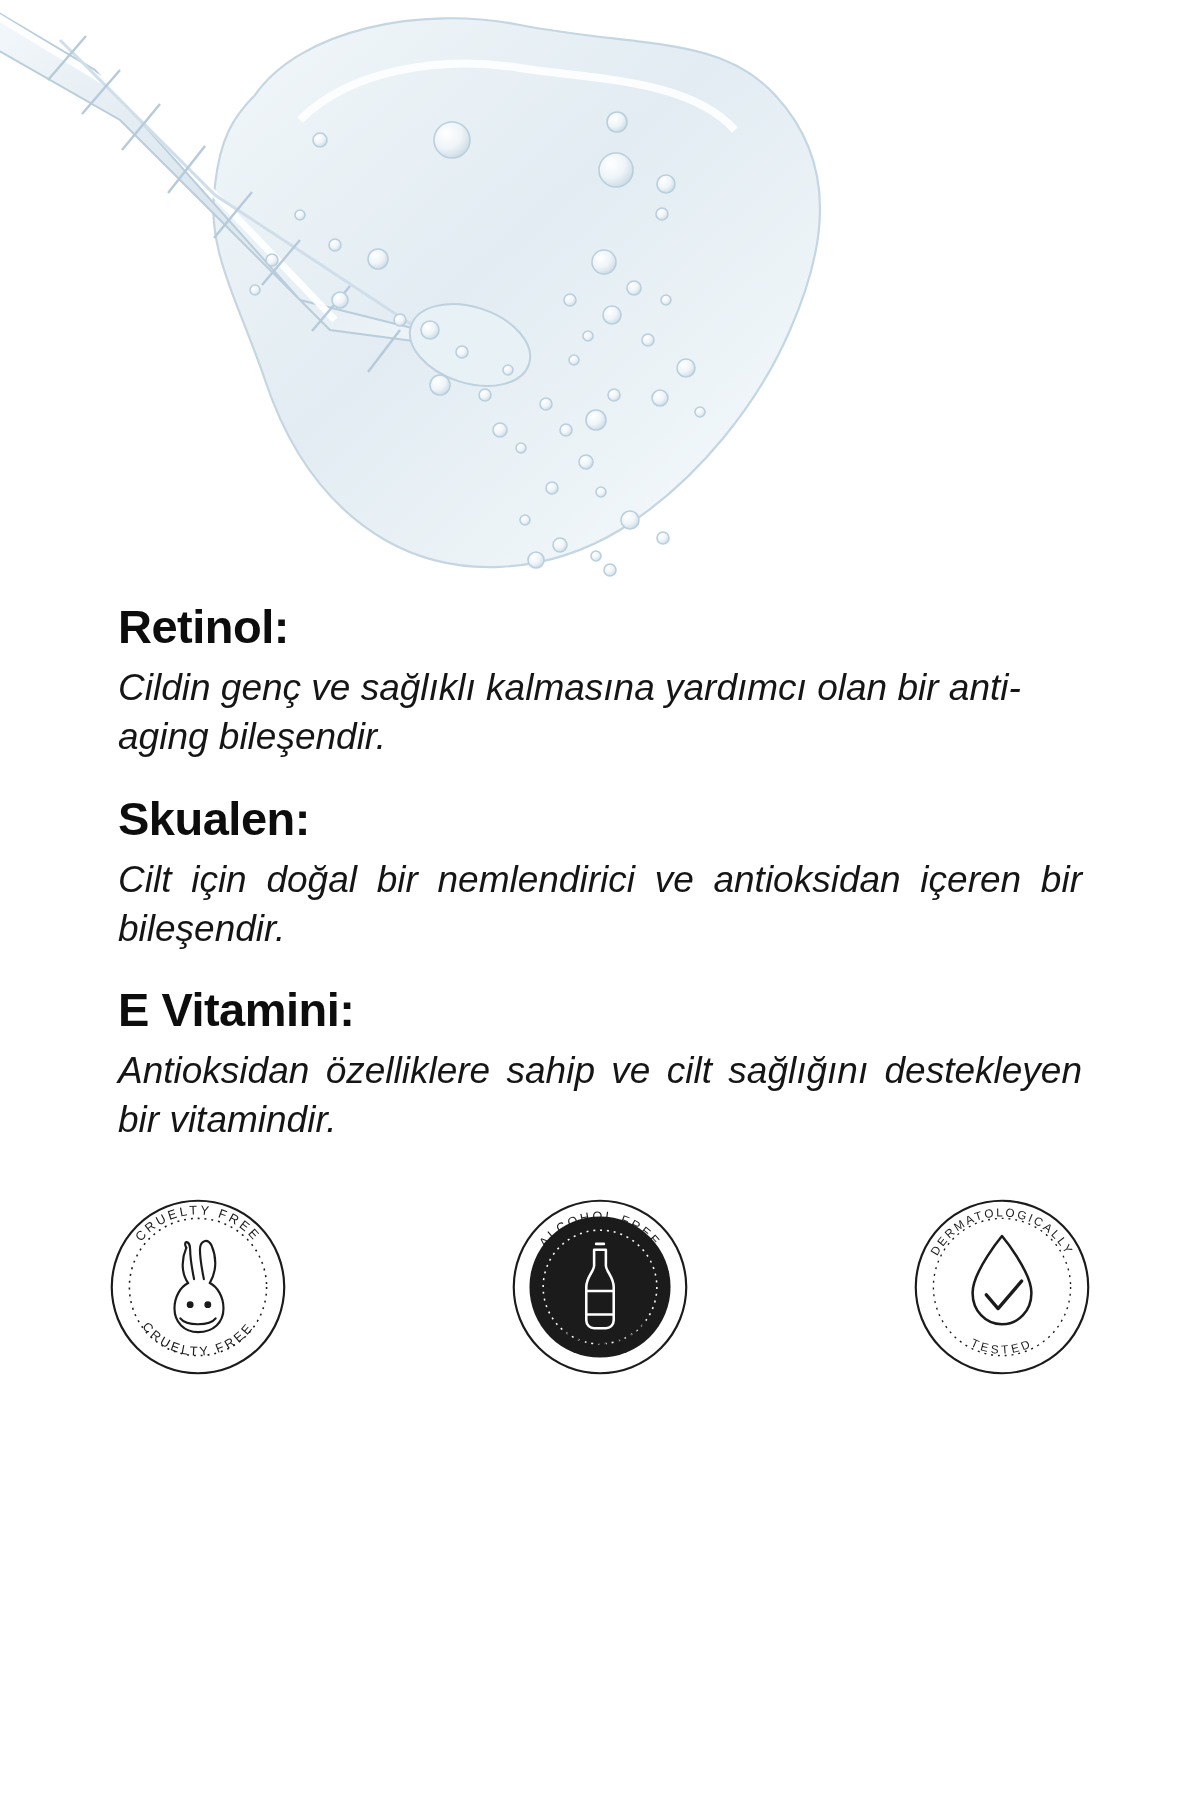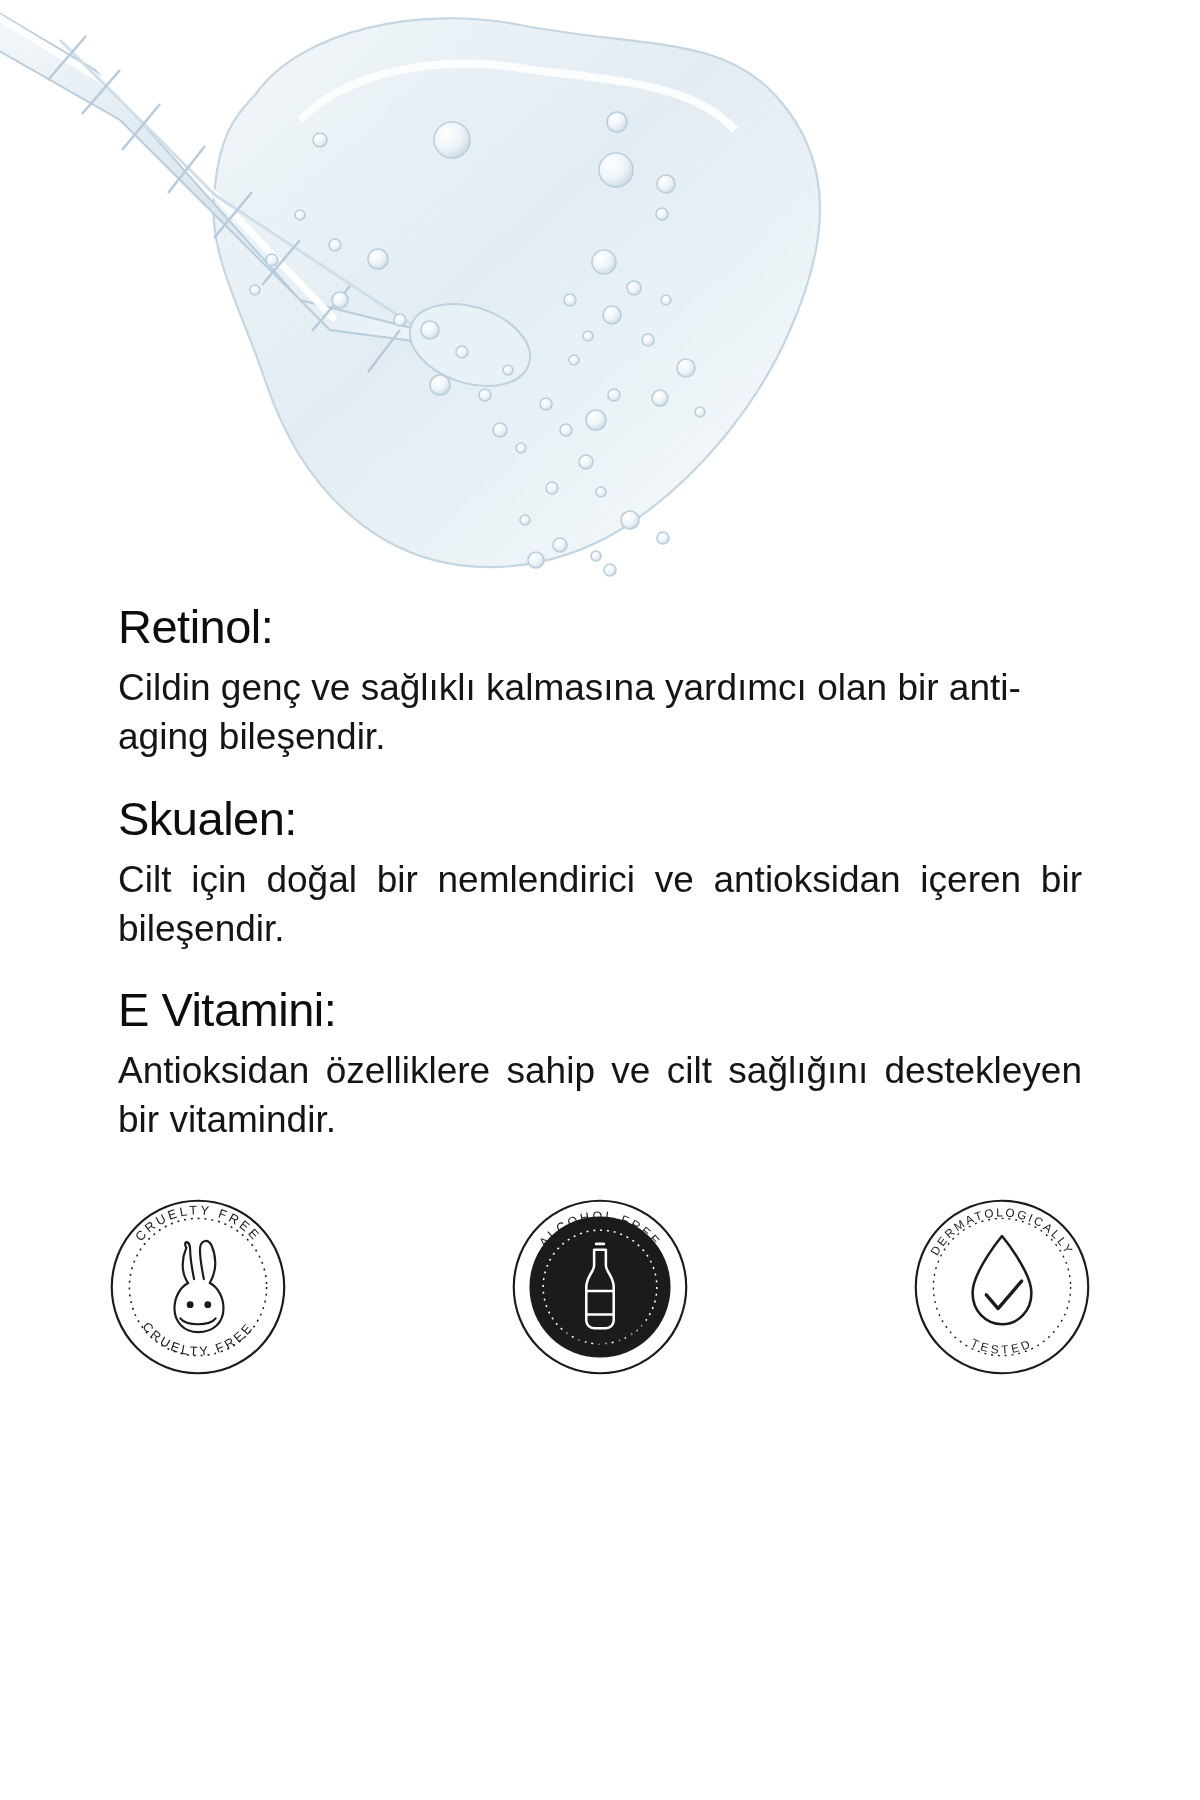--- a/index.html
+++ b/index.html
@@ -34,34 +34,35 @@
   
   .content {
     padding: 0 118px 0 118px;
     box-sizing: border-box;
   }
   .ingredient {
     margin-bottom: 26px;
   }
   .ing-title {
     font-size: 47px;
-    font-weight: 400;
+    font-weight: 700;
     letter-spacing: -0.5px;
     line-height: 1.15;
     margin: 0 0 10px 0;
     color: #0d0d0d;
   }
   .ing-desc {
     font-size: 37px;
     font-weight: 400;
     line-height: 1.32;
     margin: 0;
     color: #151515;
     text-align: justify;
     text-justify: inter-word;
+    font-style: italic;
   }
   .ing-desc.noj {
     text-align: left;
   }
 
   
   .ingredient.i0 { margin-top: 0; }
   .ingredient.i1 { margin-top: 30px; }
   .ingredient.i2 { margin-top: 28px; }
   .ingredient.i3 { margin-top: 30px; }

